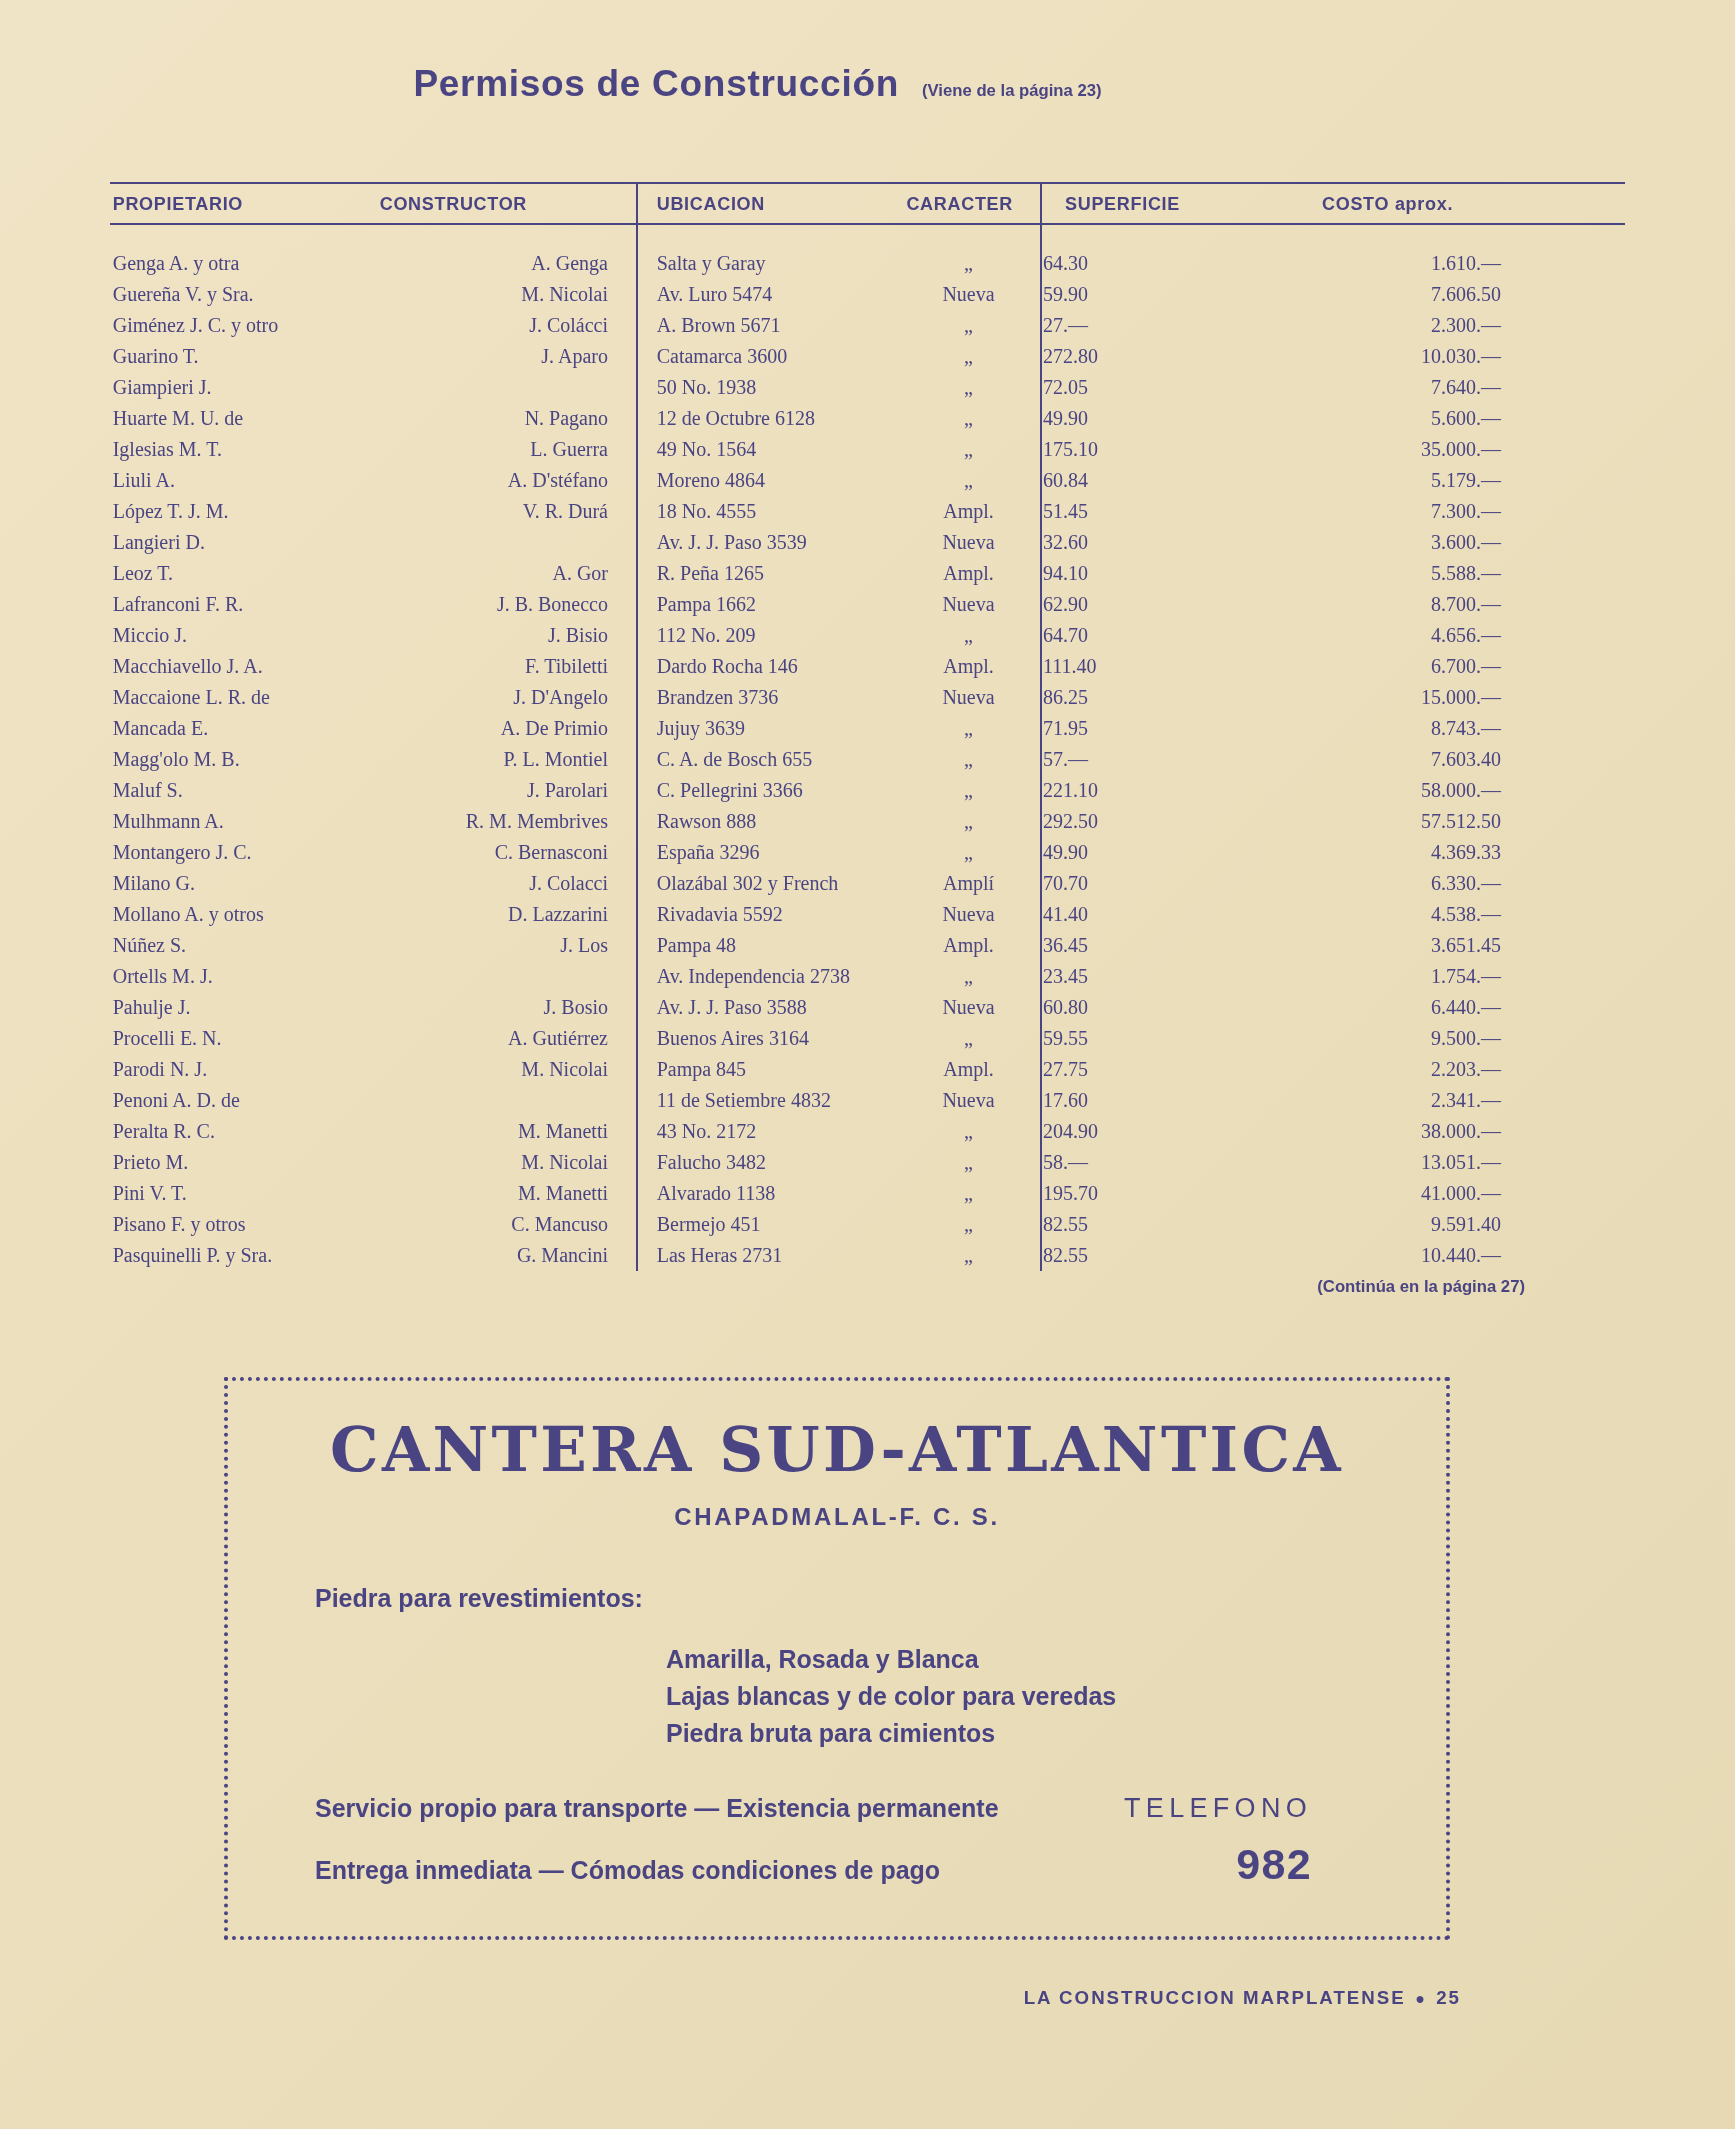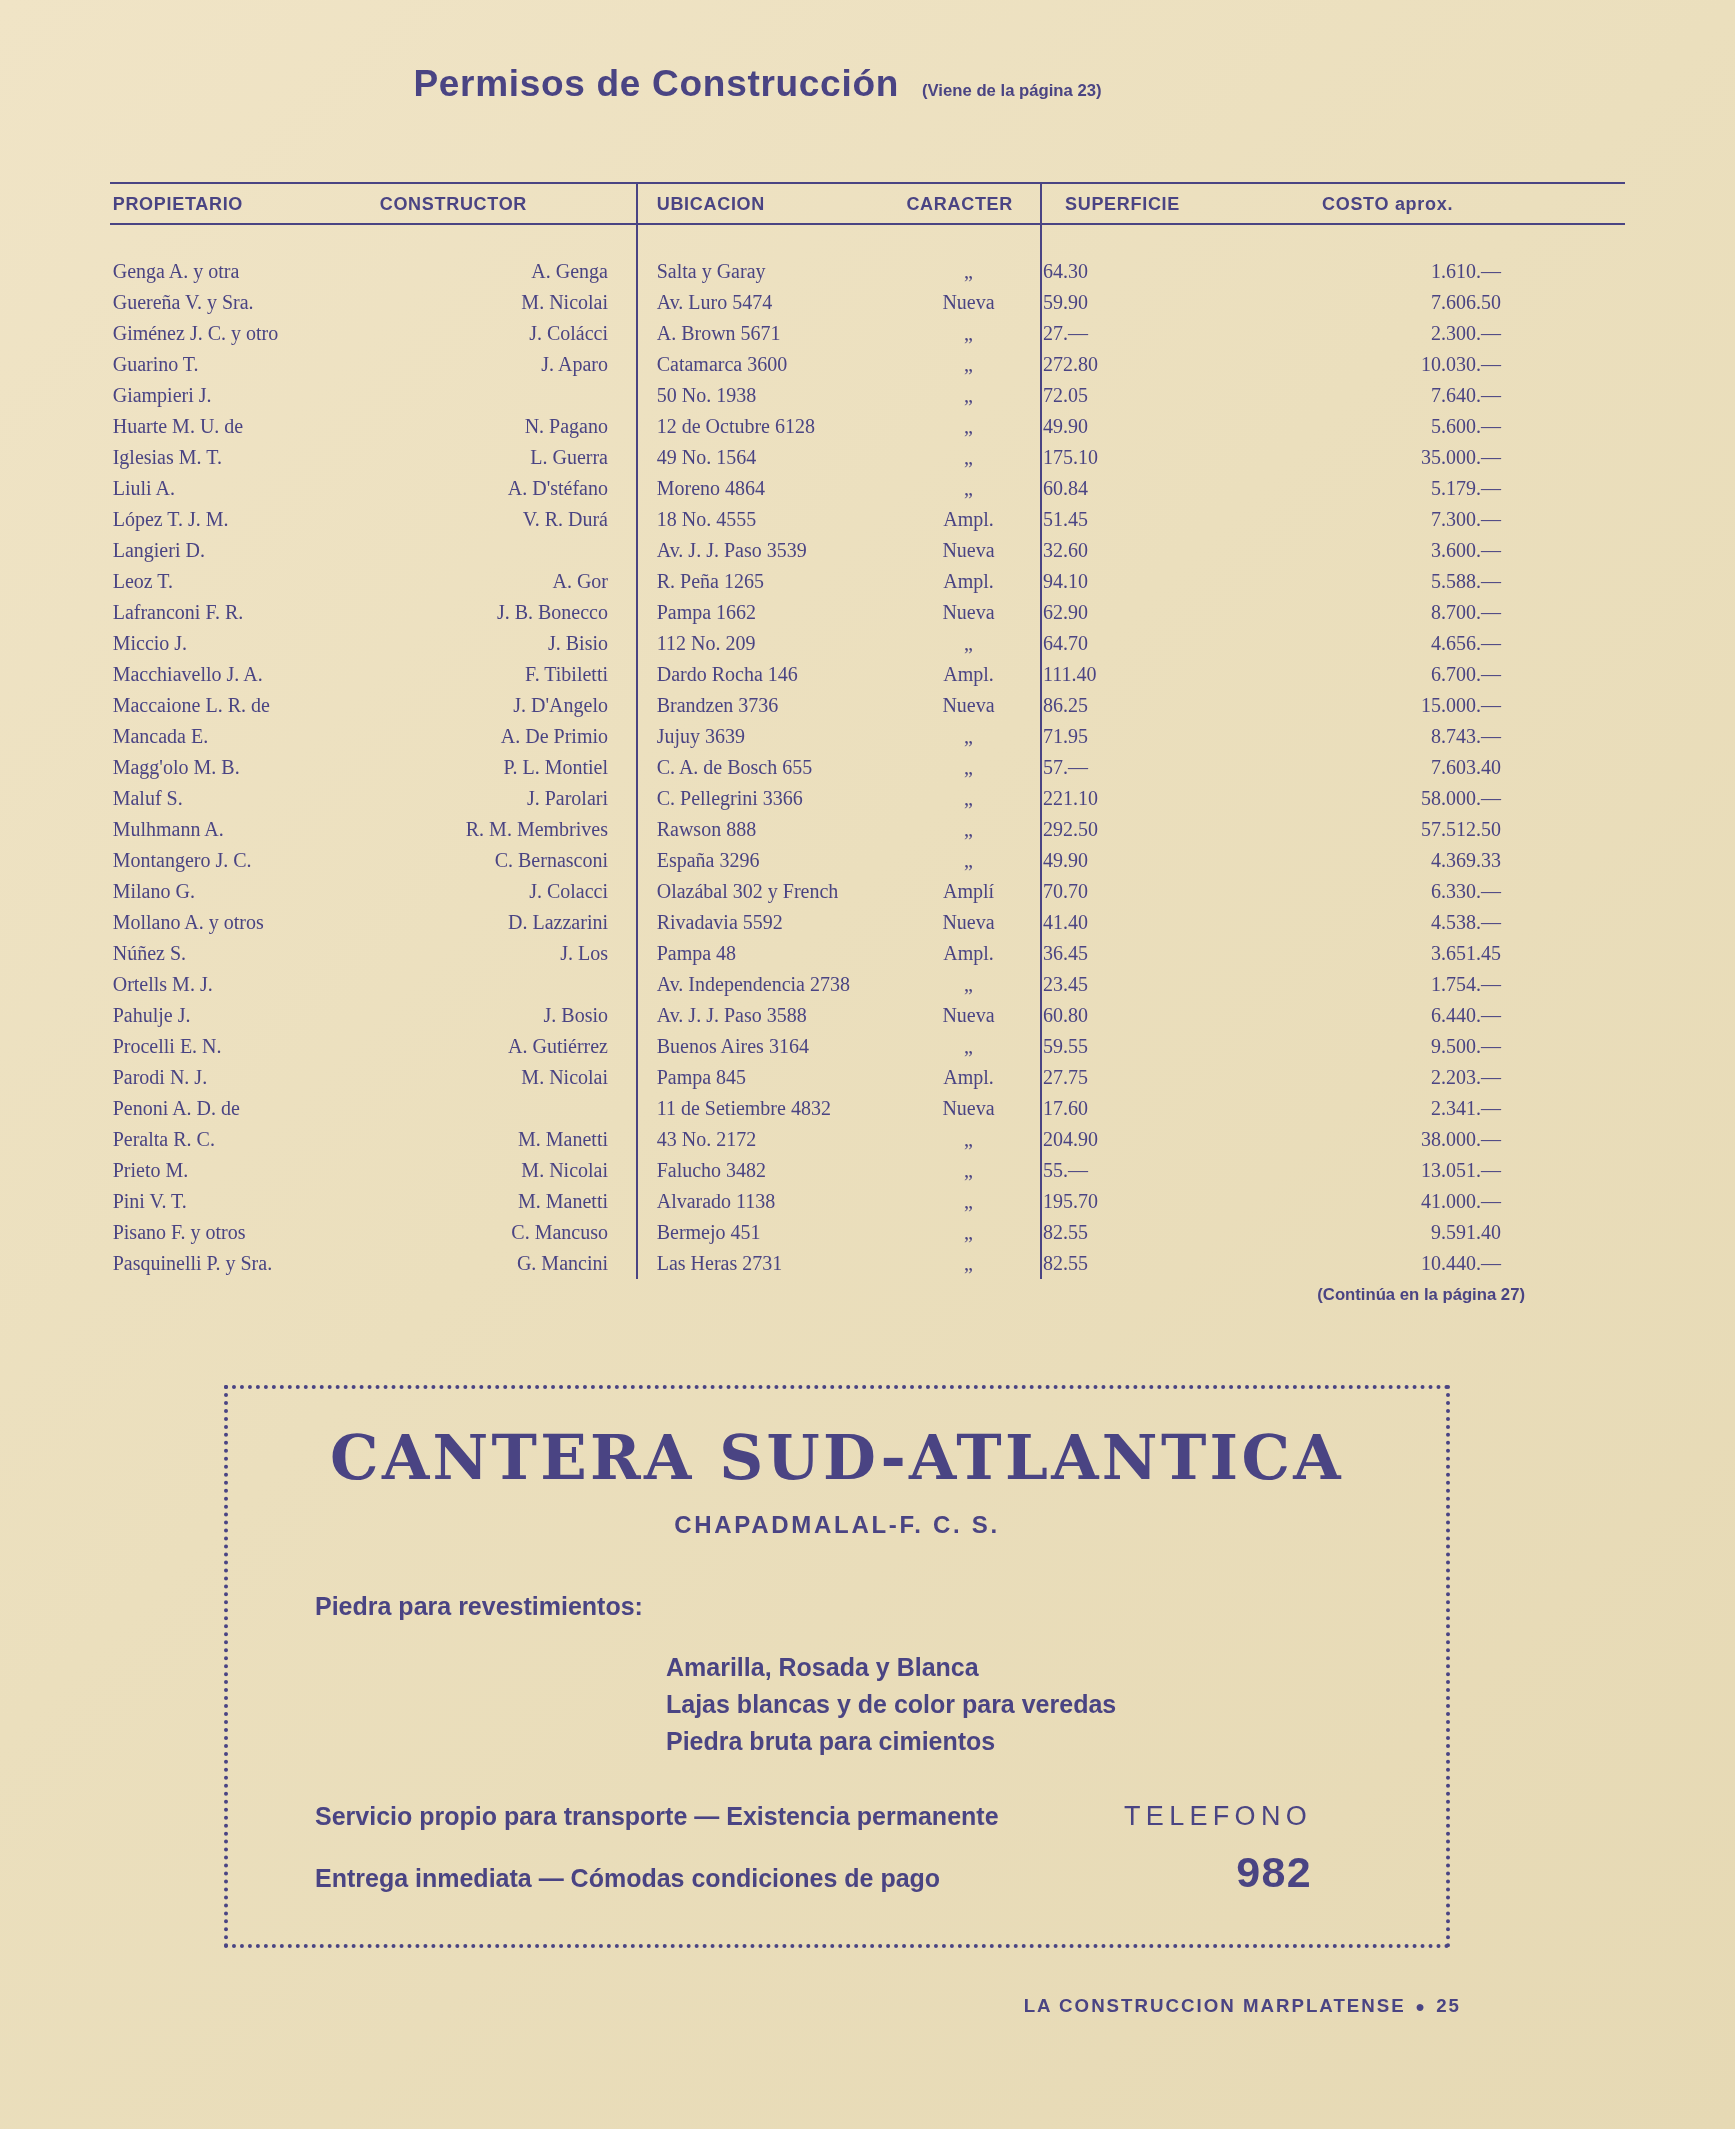--- a/index.html
+++ b/index.html
@@ -65,21 +65,21 @@
     letter-spacing: 0.7px;
     text-align: left;
     padding: 9.4px 0 8px 2.7px;
     white-space: nowrap;
   }
   th.h2 { border-left: 2px solid #4a4483; padding-left: 18.7px; }
   th.h3 { padding-left: 9.4px; }
   th.h4 { border-left: 2px solid #4a4483; padding-left: 23px; }
   th.h5 { padding-left: 114px; }
 
-  tbody tr:first-child td { padding-top: 32px; margin-top: 8px; }
+  tbody tr:first-child td { padding-top: 24px; margin-top: 8px; }
   td {
     font-size: 20px;
     line-height: 29px;
     white-space: nowrap;
     overflow: hidden;
   }
   td.c0 { padding-left: 2.7px; }
   td.c1 { text-align: right; padding-right: 28px; }
   td.c2 { border-left: 2px solid #4a4483; padding-left: 18.7px; }
   td.c3 { text-align: center; }
@@ -437,21 +437,21 @@
           <td class="c2">43 No. 2172</td>
           <td class="c3">„</td>
           <td class="c4">204.90</td>
           <td class="c5">38.000.—</td>
         </tr>
         <tr>
           <td class="c0">Prieto M.</td>
           <td class="c1">M. Nicolai</td>
           <td class="c2">Falucho 3482</td>
           <td class="c3">„</td>
-          <td class="c4">55.—</td>
+          <td class="c4">58.—</td>
           <td class="c5">13.051.—</td>
         </tr>
         <tr>
           <td class="c0">Pini V. T.</td>
           <td class="c1">M. Manetti</td>
           <td class="c2">Alvarado 1138</td>
           <td class="c3">„</td>
           <td class="c4">195.70</td>
           <td class="c5">41.000.—</td>
         </tr>

